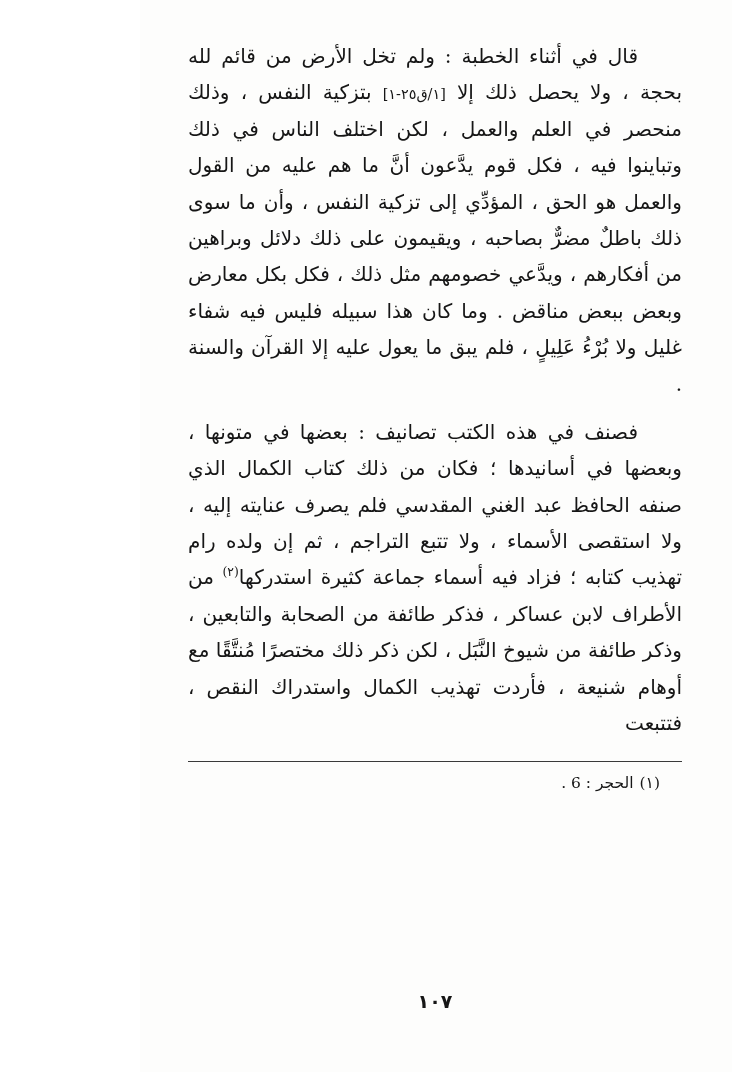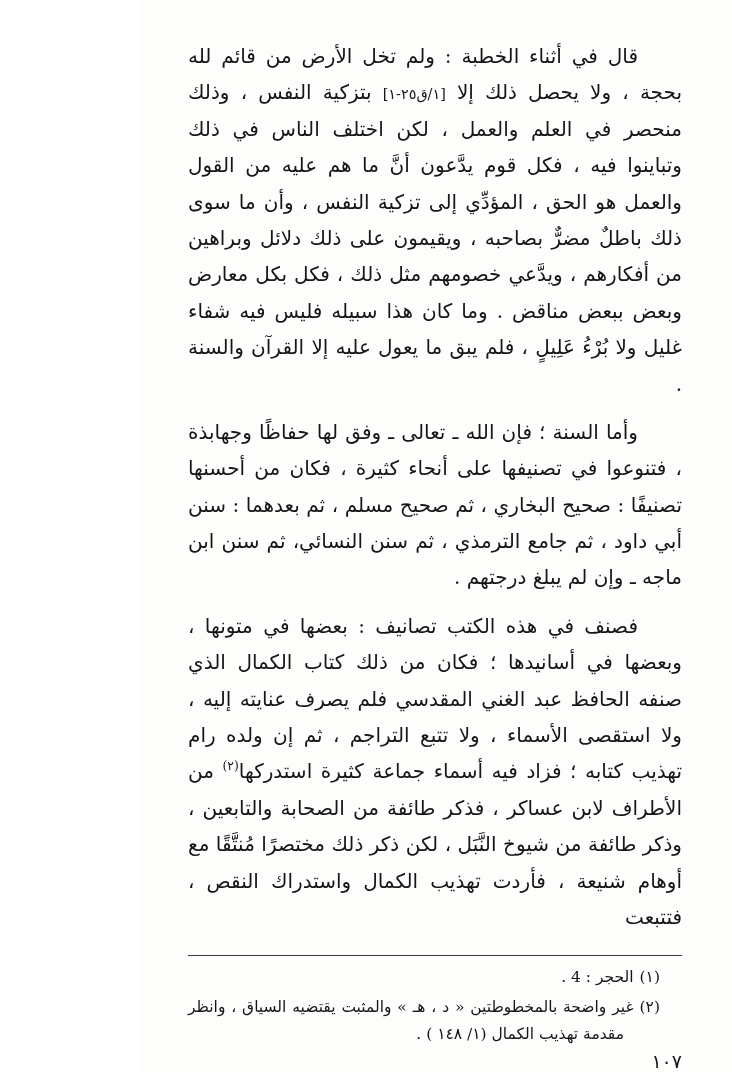--- a/index.html
+++ b/index.html
@@ -63,46 +63,45 @@
     padding-right: 36px;
     text-indent: -36px;
   }
   .footnote-marker {
     display: inline-block;
     text-indent: 0;
     margin-left: 6px;
   }
   .page-footer {
     margin-top: auto;
-    text-align: right;
+    text-align: center;
     font-size: 19px;
     letter-spacing: 2px;
     padding-bottom: 34px;
+    font-weight: bold;
   }
 </style>
 </head>
 <body>
 
 <div class="page">
 
   <main class="body-text">
 
     <p class="body-par"><span>قال في أثناء الخطبة : ولم تخل الأرض من قائم لله بحجة ، ولا يحصل ذلك إلا </span><span class="folio">[١/ق٢٥-١]</span><span> بتزكية النفس ، وذلك منحصر في العلم والعمل ، لكن اختلف الناس في ذلك وتباينوا فيه ، فكل قوم يدَّعون أنَّ ما هم عليه من القول والعمل هو الحق ، المؤدِّي إلى تزكية النفس ، وأن ما سوى ذلك باطلٌ مضرٌّ بصاحبه ، ويقيمون على ذلك دلائل وبراهين من أفكارهم ، ويدَّعي خصومهم مثل ذلك ، فكل بكل معارض وبعض ببعض مناقض . وما كان هذا سبيله فليس فيه شفاء غليل ولا بُرْءُ عَلِيلٍ ، فلم يبق ما يعول عليه إلا القرآن والسنة .</span></p>
 
 
-    <p class="body-par">وأما السنة ؛ فإن الله ـ تعالى ـ وفق لها حفاظًا وجهابذة ، فتنوعوا في تصنيفها على أنحاء كثيرة ، فكان من أحسنها تصنيفًا : صحيح البخاري ، ثم صحيح مسلم ، ثم بعدهما : سنن أبي داود ، ثم جامع الترمذي ، ثم سنن النسائي، ثم سنن ابن ماجه ـ وإن لم يبلغ درجتهم .</p>
 
     <p class="body-par"><span>فصنف في هذه الكتب تصانيف : بعضها في متونها ، وبعضها في أسانيدها ؛ فكان من ذلك كتاب الكمال الذي صنفه الحافظ عبد الغني المقدسي فلم يصرف عنايته إليه ، ولا استقصى الأسماء ، ولا تتبع التراجم ، ثم إن ولده رام تهذيب كتابه ؛ فزاد فيه أسماء جماعة كثيرة استدركها</span><span class="note-ref">(٢)</span><span> من الأطراف لابن عساكر ، فذكر طائفة من الصحابة والتابعين ، وذكر طائفة من شيوخ النَّبَل ، لكن ذكر ذلك مختصرًا مُنتَّقًا مع أوهام شنيعة ، فأردت تهذيب الكمال واستدراك النقص ، فتتبعت</span></p>
 
   </main>
 
   <hr class="footnote-sep">
 
   <section class="footnotes">
-    <p class="footnote"><span class="footnote-marker">(١)</span><span>الحجر : 4 .</span></p>
-    <p class="footnote"><span class="footnote-marker">(٢)</span><span>غير واضحة بالمخطوطتين « د ، هـ » والمثبت يقتضيه السياق ، وانظر مقدمة تهذيب الكمال (١/ ١٤٨ ) .</span></p>
+    <p class="footnote"><span class="footnote-marker">(١)</span><span>الحجر : 6 .</span></p>
   </section>
 
   <footer class="page-footer">
     <span>١٠٧</span>
   </footer>
 
 </div>
 
 </body></html>

